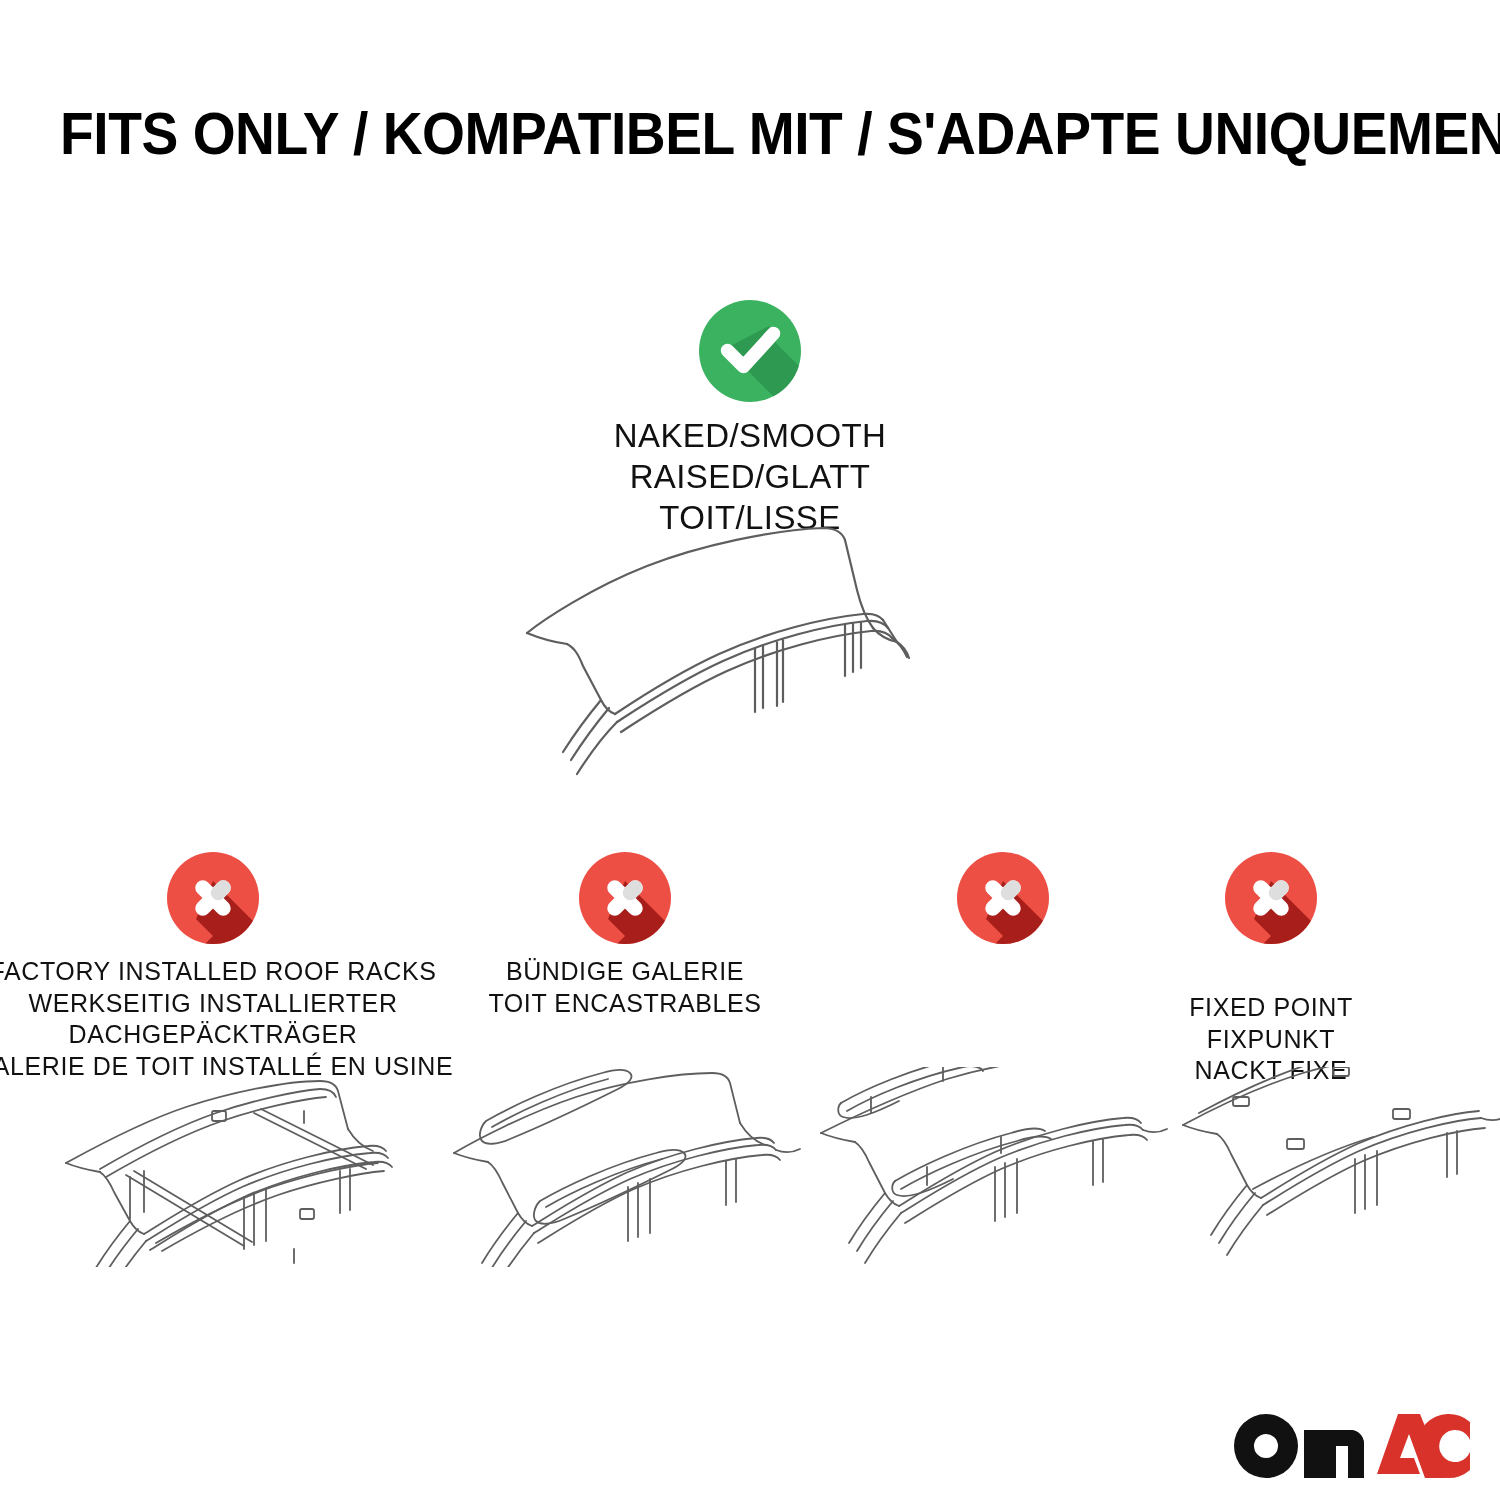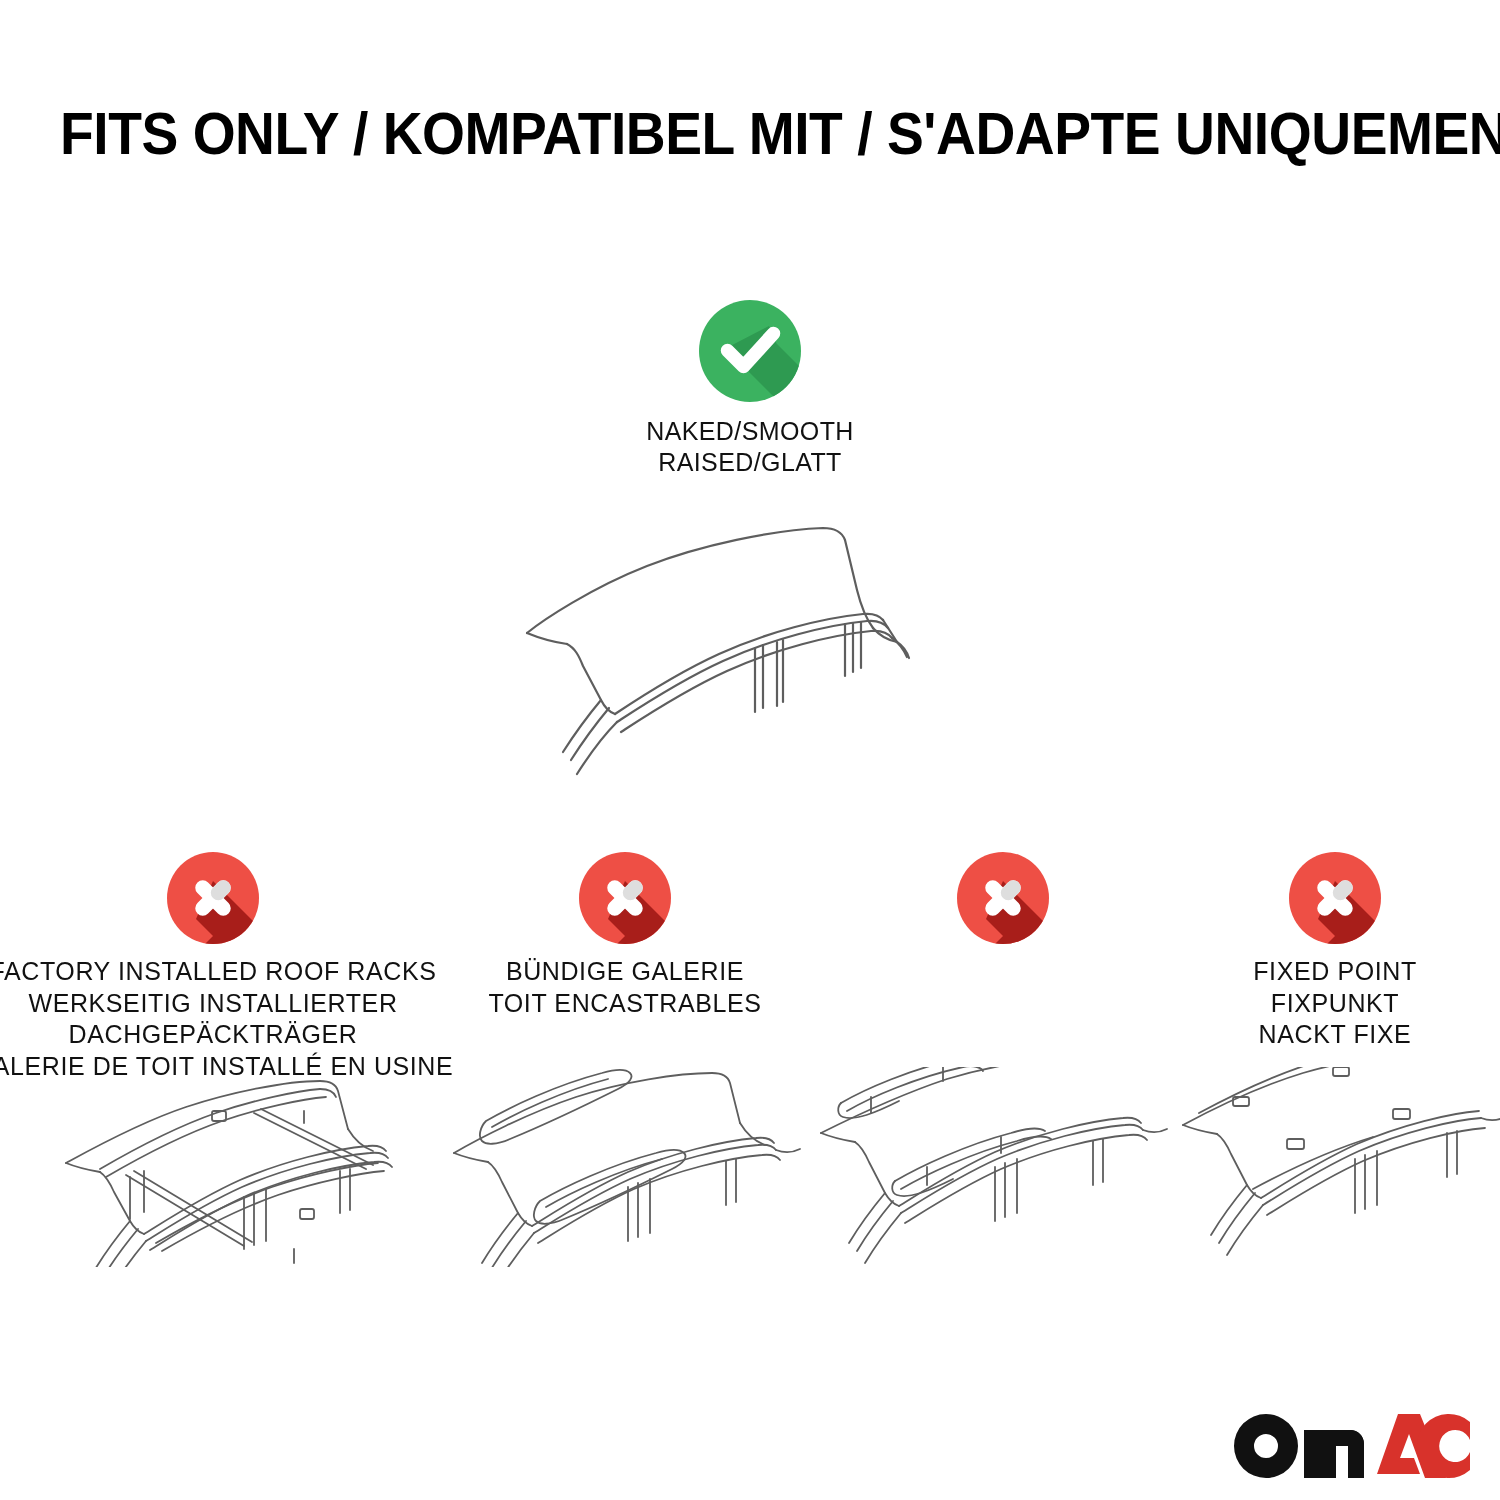--- a/index.html
+++ b/index.html
@@ -50,21 +50,21 @@
     width: 102px;
     height: 102px;
     position: relative;
   }
 
   .label-stack {
     margin-top: 14px;
     text-align: center;
     font-family: "Liberation Sans Narrow", "Liberation Sans", sans-serif;
     font-weight: 400;
-    font-size: 25px;
+    font-size: 33px;
     line-height: 1.24;
     letter-spacing: 0.4px;
     color: #111111;
     white-space: nowrap;
   }
   .label-stack .ln { display: block; }
 
   
   .hero-illustration {
     position: absolute;
@@ -138,20 +138,21 @@
         <path d="M26.5 48.5 L44 66 L86 108 L112 108 L112 78 L77.5 43.5 L70 26 Z" fill="#2E9A51"></path>
       </g>
 
       <path d="M28.5 50.5 L44.5 66.5 L74.5 33.5" fill="none" stroke="#FFFFFF" stroke-width="13.5" stroke-linecap="round" stroke-linejoin="round"></path>
     </svg>
   </div>
 
   <div class="label-stack">
     <span class="ln">NAKED/SMOOTH</span>
     <span class="ln">RAISED/GLATT</span>
+    <span class="ln">TOIT/LISSE</span>
   </div>
 </div>
 
 <div class="hero-illustration">
   <svg viewBox="0 0 500 290" width="500" height="290" xmlns="http://www.w3.org/2000/svg">
     <g fill="none" stroke="#5E5E5E" stroke-width="2.2" stroke-linecap="round" stroke-linejoin="round">
 
       <path d="M22 117 C38 104 86 72 142 50 C196 29 268 14 318 12 C330 12 337 16 340 24
                L352 74 C356 90 362 104 368 112"></path>
       <path d="M22 117 C34 122 48 126 62 128"></path>
@@ -378,21 +379,21 @@
         <path d="M288 72 L288 115"></path>
 
         <path d="M70 126 C60 138 46 156 34 176"></path>
         <path d="M78 134 C68 146 54 164 42 184"></path>
         <path d="M86 146 C76 158 62 176 50 196"></path>
         <path d="M328 63 C336 66 344 66 352 62"></path>
       </g>
     </svg>
   </div>
 
-  <div class="excluded-col" style="left:1185px; width:300px;">
+  <div class="excluded-col" style="left:1121px; width:300px;gap:36px;">
     <div class="x-icon-wrap">
       <svg viewBox="0 0 92 92" width="92" height="92" xmlns="http://www.w3.org/2000/svg">
         <defs>
             <clipPath id="clipX4">
               <circle cx="46" cy="46" r="46"></circle>
             </clipPath>
           </defs>
         <circle cx="46" cy="46" r="46" fill="#EE4F45"></circle>
         <g clip-path="url(#clipX4)">
           <path d="M46 29 L63 46 L100 83 L100 100 L30 100 L46 84 L29 67 Z" fill="#A81E1A"></path>

